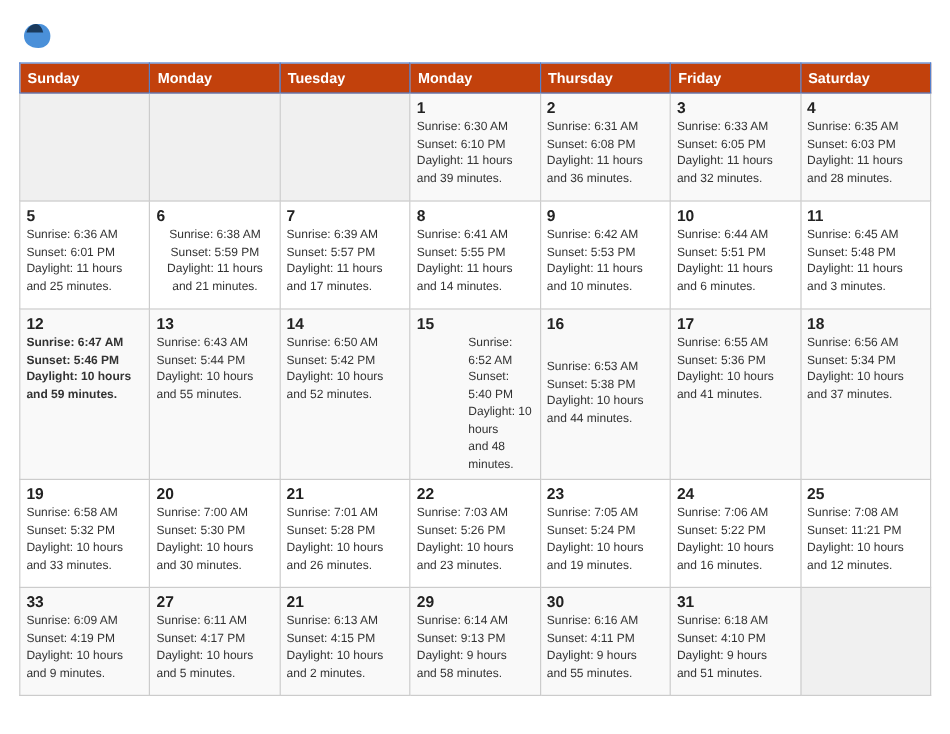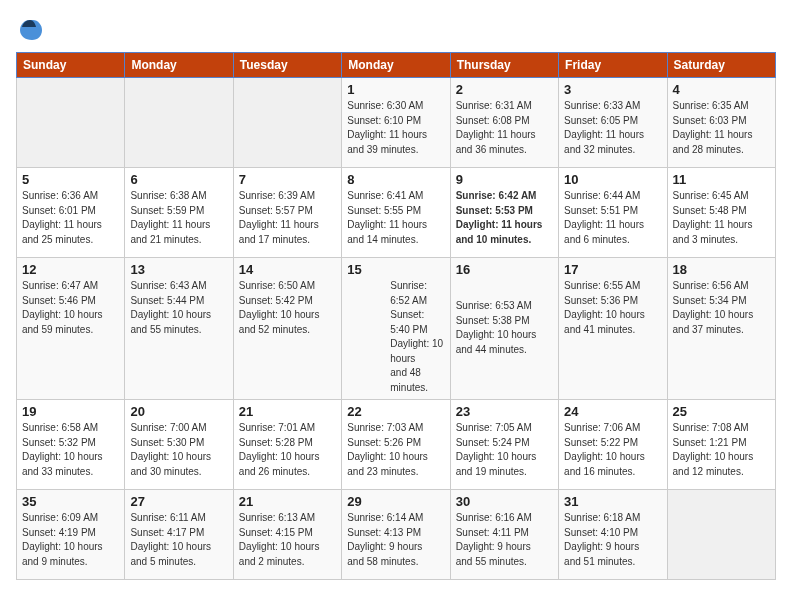--- a/index.html
+++ b/index.html
@@ -144,42 +144,42 @@
       <tr>
         <td>
           <span class="day-number">5</span>
           <div class="day-info" style="white-space: pre-line;">Sunrise: 6:36 AM
 Sunset: 6:01 PM
 Daylight: 11 hours
 and 25 minutes.</div>
         </td>
         <td>
           <span class="day-number">6</span>
-          <div class="day-info" style="white-space: pre-line;">Sunrise: 6:38 AM
+          <div class="day-info" style="white-space: pre-line; text-align: center;">Sunrise: 6:38 AM
 Sunset: 5:59 PM
 Daylight: 11 hours
 and 21 minutes.</div>
         </td>
         <td>
           <span class="day-number">7</span>
           <div class="day-info" style="white-space: pre-line;">Sunrise: 6:39 AM
 Sunset: 5:57 PM
 Daylight: 11 hours
 and 17 minutes.</div>
         </td>
         <td>
           <span class="day-number">8</span>
           <div class="day-info" style="white-space: pre-line;">Sunrise: 6:41 AM
 Sunset: 5:55 PM
 Daylight: 11 hours
 and 14 minutes.</div>
         </td>
         <td>
           <span class="day-number">9</span>
-          <div class="day-info" style="white-space: pre-line; font-weight: bold;">Sunrise: 6:42 AM
+          <div class="day-info" style="white-space: pre-line;">Sunrise: 6:42 AM
 Sunset: 5:53 PM
 Daylight: 11 hours
 and 10 minutes.</div>
         </td>
         <td>
           <span class="day-number">10</span>
           <div class="day-info" style="white-space: pre-line;">Sunrise: 6:44 AM
 Sunset: 5:51 PM
 Daylight: 11 hours
 and 6 minutes.</div>
@@ -188,21 +188,21 @@
           <span class="day-number">11</span>
           <div class="day-info" style="white-space: pre-line;">Sunrise: 6:45 AM
 Sunset: 5:48 PM
 Daylight: 11 hours
 and 3 minutes.</div>
         </td>
       </tr>
       <tr>
         <td>
           <span class="day-number">12</span>
-          <div class="day-info" style="white-space: pre-line;">Sunrise: 6:47 AM
+          <div class="day-info" style="white-space: pre-line; font-weight: bold;">Sunrise: 6:47 AM
 Sunset: 5:46 PM
 Daylight: 10 hours
 and 59 minutes.</div>
         </td>
         <td>
           <span class="day-number">13</span>
           <div class="day-info" style="white-space: pre-line;">Sunrise: 6:43 AM
 Sunset: 5:44 PM
 Daylight: 10 hours
 and 55 minutes.</div>
@@ -282,28 +282,28 @@
         <td>
           <span class="day-number">24</span>
           <div class="day-info" style="white-space: pre-line;">Sunrise: 7:06 AM
 Sunset: 5:22 PM
 Daylight: 10 hours
 and 16 minutes.</div>
         </td>
         <td>
           <span class="day-number">25</span>
           <div class="day-info" style="white-space: pre-line;">Sunrise: 7:08 AM
-Sunset: 1:21 PM
+Sunset: 11:21 PM
 Daylight: 10 hours
 and 12 minutes.</div>
         </td>
       </tr>
       <tr>
         <td>
-          <span class="day-number">35</span>
+          <span class="day-number">33</span>
           <div class="day-info" style="white-space: pre-line;">Sunrise: 6:09 AM
 Sunset: 4:19 PM
 Daylight: 10 hours
 and 9 minutes.</div>
         </td>
         <td>
           <span class="day-number">27</span>
           <div class="day-info" style="white-space: pre-line;">Sunrise: 6:11 AM
 Sunset: 4:17 PM
 Daylight: 10 hours
@@ -312,21 +312,21 @@
         <td>
           <span class="day-number">21</span>
           <div class="day-info" style="white-space: pre-line;">Sunrise: 6:13 AM
 Sunset: 4:15 PM
 Daylight: 10 hours
 and 2 minutes.</div>
         </td>
         <td>
           <span class="day-number">29</span>
           <div class="day-info" style="white-space: pre-line;">Sunrise: 6:14 AM
-Sunset: 4:13 PM
+Sunset: 9:13 PM
 Daylight: 9 hours
 and 58 minutes.</div>
         </td>
         <td>
           <span class="day-number">30</span>
           <div class="day-info" style="white-space: pre-line;">Sunrise: 6:16 AM
 Sunset: 4:11 PM
 Daylight: 9 hours
 and 55 minutes.</div>
         </td>

